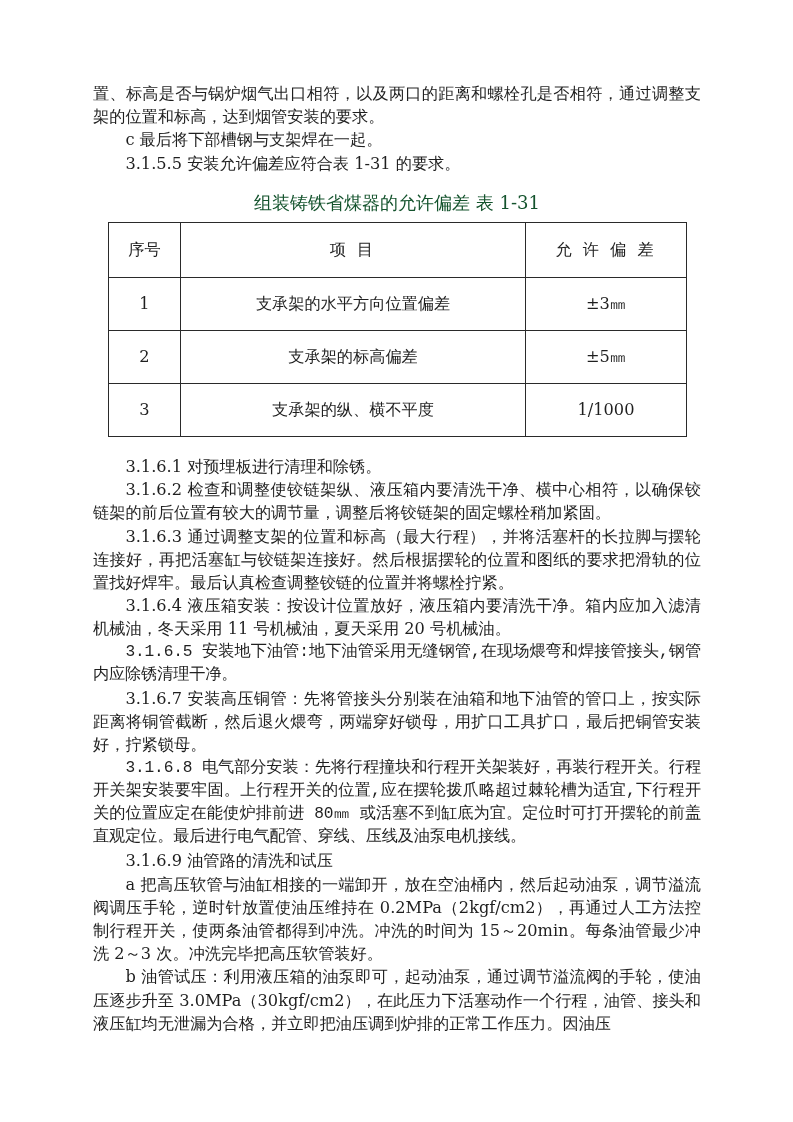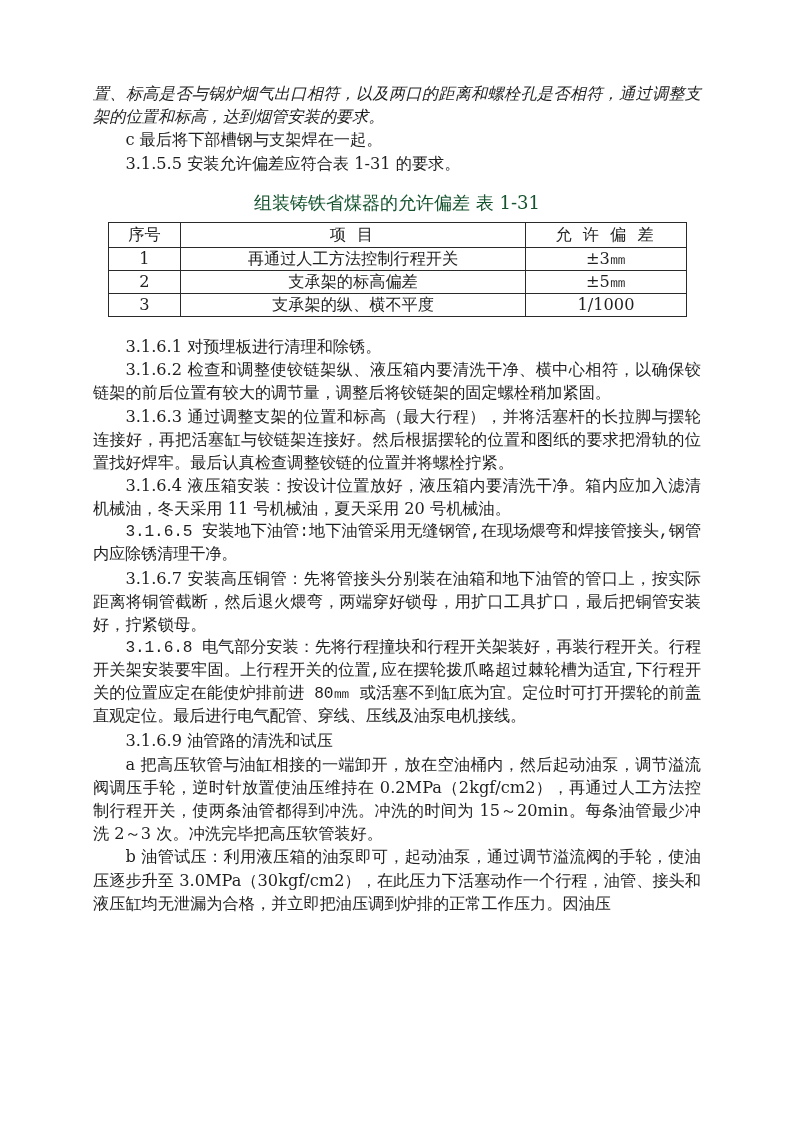--- a/index.html
+++ b/index.html
@@ -37,21 +37,20 @@
     line-height: 23.2px;
     text-align: justify;
     text-justify: inter-character;
     text-align-last: left;
     letter-spacing: 0px;
     word-break: break-all;
     color: #1f1f1f;
   }
   p.cont {            
     text-indent: 0;
-    font-style: italic;
   }
   p.ind {             
     text-indent: 2em;
   }
   p.tight {           
     letter-spacing: -0.15px;
     font-family: Liberation Mono, monospace;
   }
   
   .table-caption {
@@ -76,21 +75,21 @@
   .tolerance-table col.c-tol  { width: 161px; }
   .tolerance-table th,
   .tolerance-table td {
     border: 1px solid #2a2a2a;
     text-align: center;
     vertical-align: middle;
     font-weight: normal;
     font-size: 16.2px;
     line-height: 1;
     height: 22px;
-    padding: 0;
+    padding: 15px;
     color: #1f1f1f;
   }
   .tolerance-table th { height: 24px; }
   .sp { letter-spacing: 3px; padding-left: 3px; }
   .gap-after-tbl { height: 18px; }
 </style>
 </head>
 <body>
 
 <div class="page">
@@ -111,21 +110,21 @@
       <thead>
         <tr>
           <th>序号</th>
           <th class="sp">项 目</th>
           <th class="sp">允 许 偏 差</th>
         </tr>
       </thead>
       <tbody>
         <tr>
           <td>1</td>
-          <td>再通过人工方法控制行程开关</td>
+          <td>支承架的水平方向位置偏差</td>
           <td>±3㎜</td>
         </tr>
         <tr>
           <td>2</td>
           <td>支承架的标高偏差</td>
           <td>±5㎜</td>
         </tr>
         <tr>
           <td>3</td>
           <td>支承架的纵、横不平度</td>

